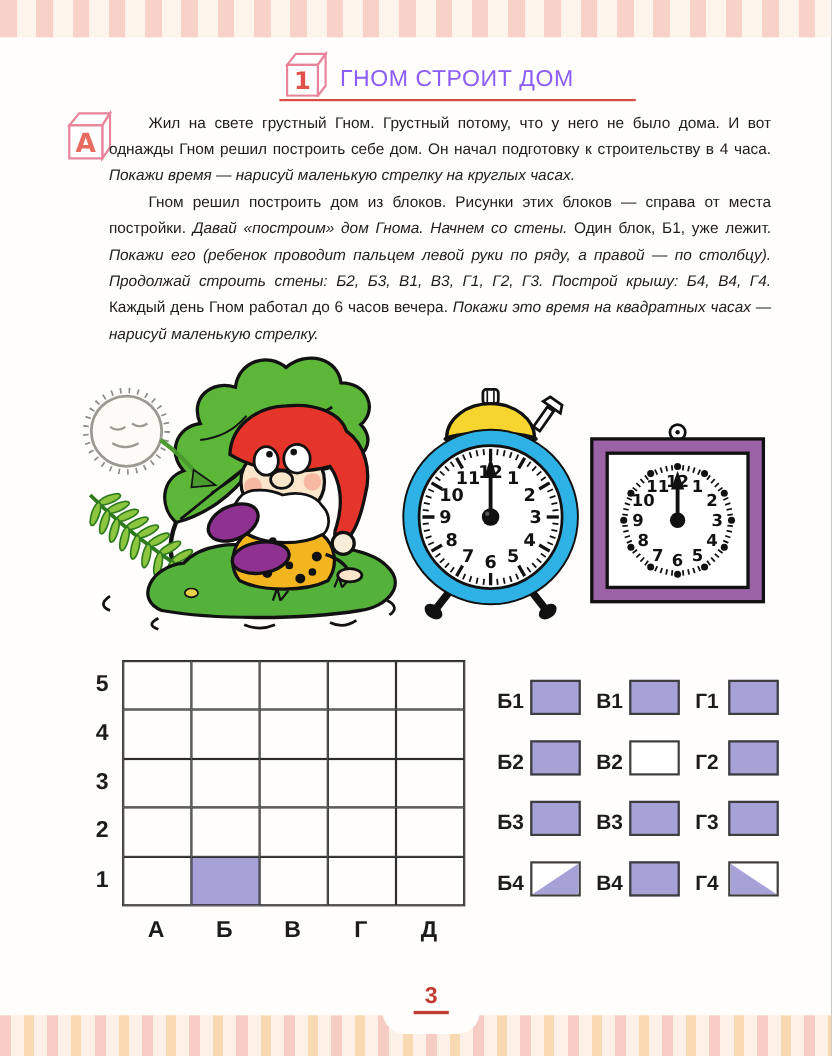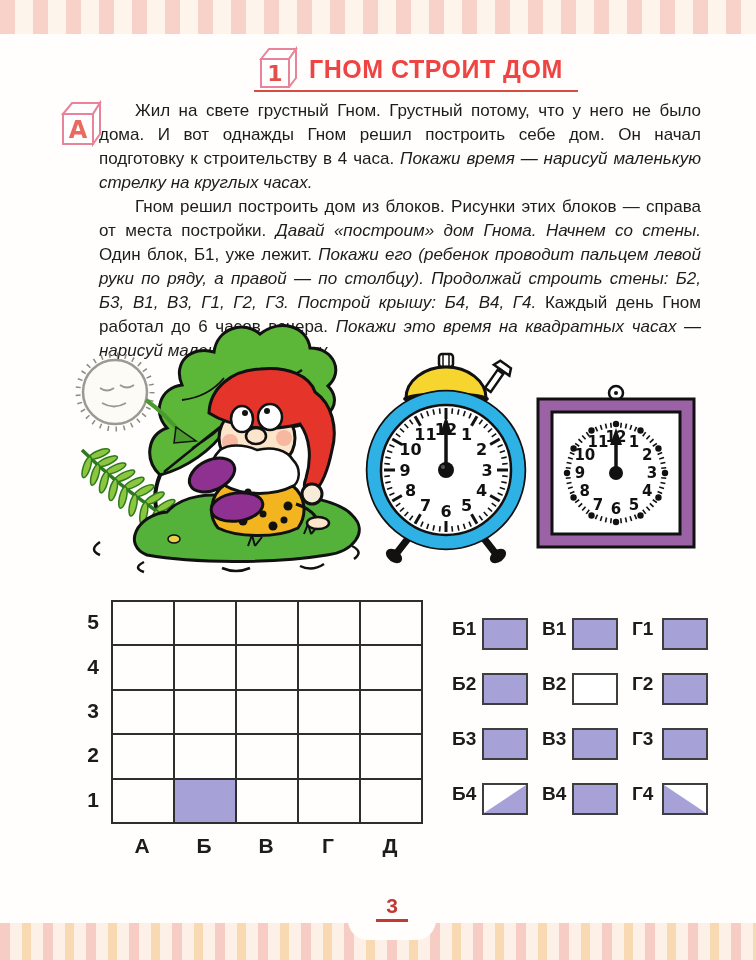--- a/index.html
+++ b/index.html
@@ -6,25 +6,25 @@
   .page{position:relative;width:756px;height:960px;background:#fffefc;overflow:hidden;
         font-family:"Liberation Sans","DejaVu Sans",sans-serif;color:#1c1c1c;}
   
   .stripe-top{position:absolute;left:0;top:0;width:756px;height:34px;
       background:repeating-linear-gradient(90deg,#f8d2c8 0 15px,#fdf4ec 15px 33px);}
   .stripe-bottom{position:absolute;left:0;top:923px;width:756px;height:37px;
       background:repeating-linear-gradient(90deg,#f6ccc5 0 10px,#fdf0e6 10px 22px,#f8d9b2 22px 31px,#fdf0e6 31px 43px);}
   
   .title-block{position:absolute;left:254px;top:46px;width:324px;display:flex;align-items:flex-end;
       border-bottom:2.5px solid #d84c42;padding-bottom:2px;}
-  .title-text{color:#ef4444;font-size:25px;font-weight:bold;letter-spacing:.5px;margin-left:9px;padding-bottom:4px;white-space:nowrap;}
+  .title-text{color:#8b5cf6;font-size:21px;font-weight:normal;letter-spacing:.5px;margin-left:9px;padding-bottom:4px;white-space:nowrap;}
   
   .intro-cube{position:absolute;left:56px;top:100px;}
   
-  .text-block{position:absolute;left:99px;top:99px;width:602px;font-size:17px;line-height:24px;text-align:justify;}
+  .text-block{position:absolute;left:99px;top:99px;width:602px;font-size:14px;line-height:24px;text-align:justify;}
   .text-block p{margin:0;text-indent:36px;}
   .it{font-style:italic;}
   
   .illustration{position:absolute;left:52px;top:300px;}
   .clock-round{position:absolute;left:362px;top:352px;}
   .clock-square{position:absolute;left:530px;top:383px;}
   .watermark{position:absolute;left:318px;top:448px;width:420px;font-size:52px;font-weight:bold;
       letter-spacing:5px;color:rgba(150,150,150,0.20);
       text-shadow:1px 1px 0 rgba(255,255,255,0.85),-1px -1px 0 rgba(120,120,120,0.12);
       pointer-events:none;white-space:nowrap;}
@@ -34,21 +34,21 @@
   .row-labels{width:36px;display:grid;grid-template-rows:repeat(5,44.4px);}
   .row-labels div{display:flex;align-items:center;justify-content:center;font-size:21px;font-weight:bold;}
   .grid-cells{display:grid;grid-template-columns:repeat(5,62px);grid-template-rows:repeat(5,44.4px);
       border:1.5px solid #2e2e2e;}
   .gcell{border:1px solid #2e2e2e;}
   .col-labels{margin-left:36px;display:grid;grid-template-columns:repeat(5,62px);padding-top:10px;}
   .col-labels div{text-align:center;font-size:21px;font-weight:bold;}
   
   .blocks-grid{position:absolute;left:452px;top:618px;display:grid;
       grid-template-columns:repeat(3,82px);column-gap:8px;row-gap:23px;}
-  .block-item{display:flex;align-items:flex-start;}
+  .block-item{display:flex;align-items:flex-end;}
   .block-label{width:26px;font-size:19px;font-weight:bold;}
   .block-box{width:42px;height:28px;border:2px solid #3e3e3e;background:#fff;margin-left:4px;}
   .block-box svg{display:block;}
   
   .page-num-notch{position:absolute;left:348px;top:894px;width:88px;height:46px;background:#fffefc;
       border-radius:0 0 20px 20px;z-index:5;display:flex;flex-direction:column;align-items:center;}
   .page-num{color:#c23a34;font-size:21px;font-weight:bold;line-height:24px;}
   .page-num-line{width:32px;height:3px;background:#c23a34;margin-top:1px;}
   svg text{font-family:"DejaVu Sans","Liberation Sans",sans-serif;}
 </style>

